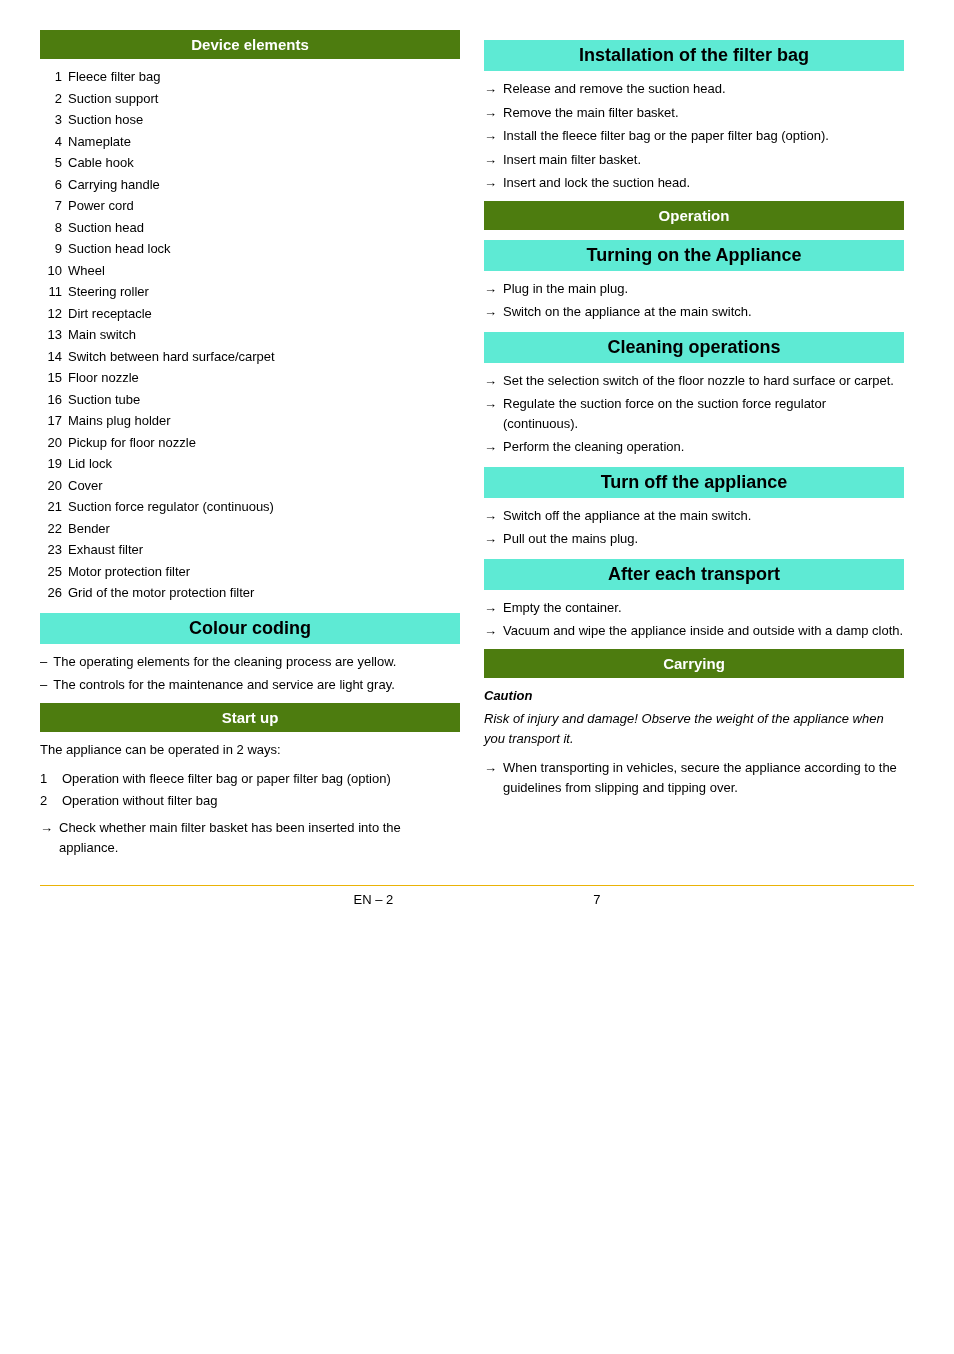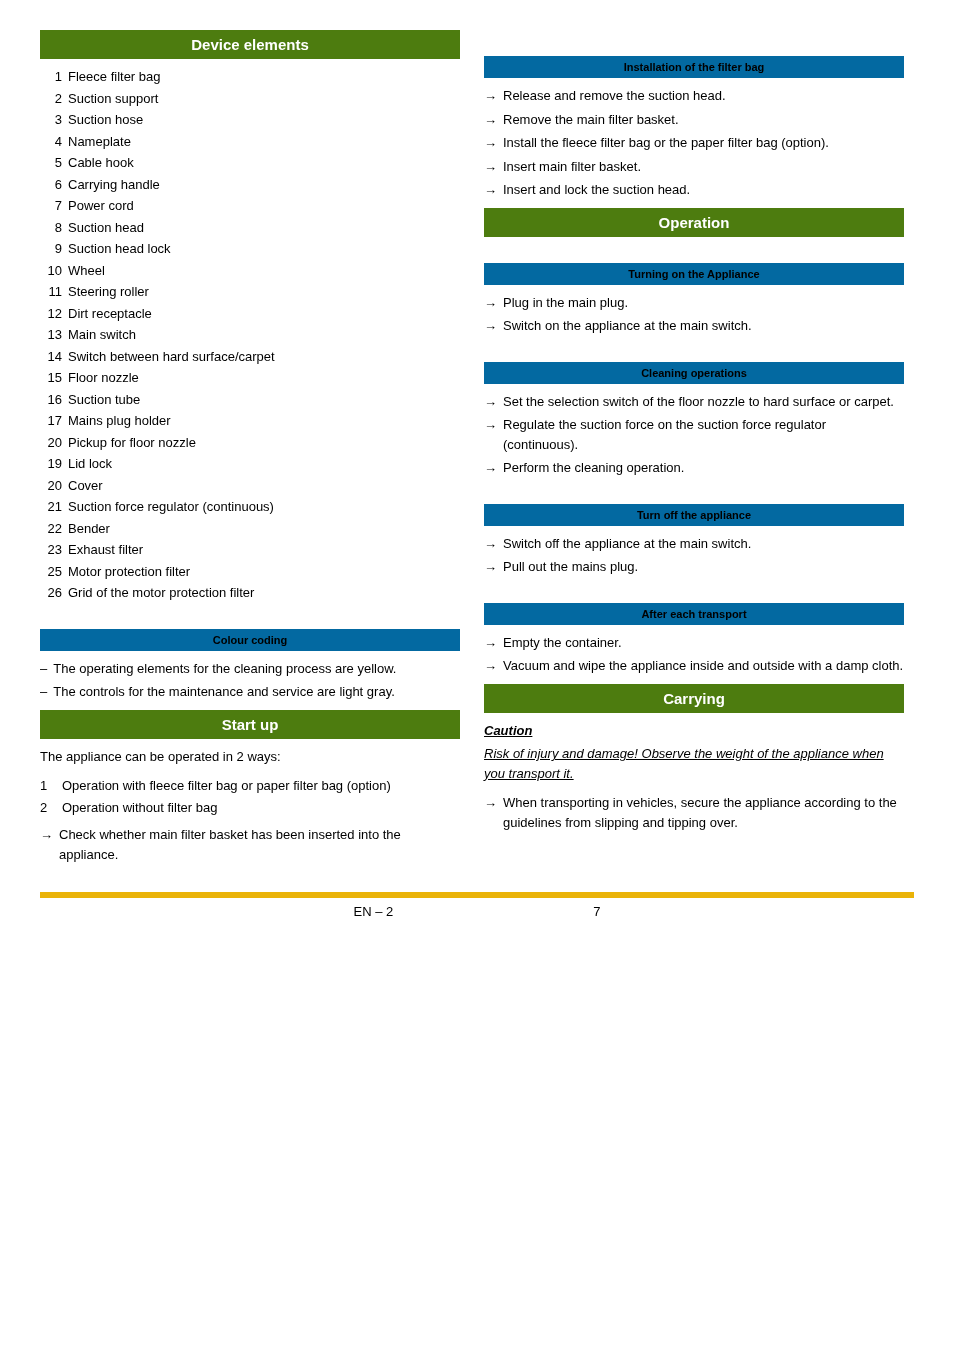--- a/index.html
+++ b/index.html
@@ -27,28 +27,28 @@
     .section-title-dark {
       background: #4d7c0f;
       color: #fff;
       text-align: center;
       font-size: 15px;
       font-weight: bold;
       padding: 6px 10px;
       margin-bottom: 8px;
     }
     .section-title-gray {
-      background: #0369a1;
+      background: #5eead4;
       color: #000;
       text-align: center;
-      font-size: 11px;
+      font-size: 18px;
       font-weight: bold;
       padding: 5px 10px;
       margin-bottom: 8px;
-      margin-top: 26px;
+      margin-top: 10px;
     }
     .numbered-list {
       list-style: none;
       padding: 0;
       margin-bottom: 8px;
     }
     .numbered-list li {
       display: flex;
       gap: 6px;
       margin-bottom: 2px;
@@ -92,30 +92,29 @@
     }
     .section-body {
       margin-bottom: 10px;
     }
     .section-body p {
       margin-bottom: 4px;
       line-height: 1.5;
     }
     .italic {
       font-style: italic;
-      text-decoration: underline;
     }
     .bold {
       font-weight: bold;
     }
     .page-footer {
       text-align: center;
       margin-top: 20px;
       font-size: 13px;
-      border-top: 6px solid #eab308;
+      border-top: 1px solid #eab308;
       padding-top: 6px;
       display: flex;
       justify-content: center;
       gap: 200px;
     }
     .startup-list {
       list-style: none;
       padding: 0;
       margin-bottom: 8px;
     }

